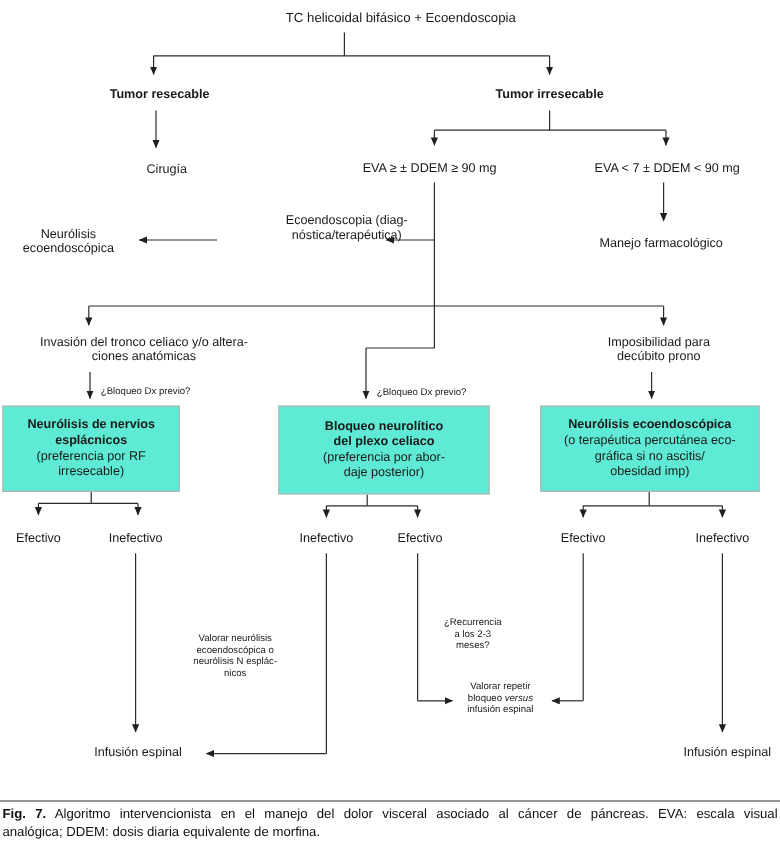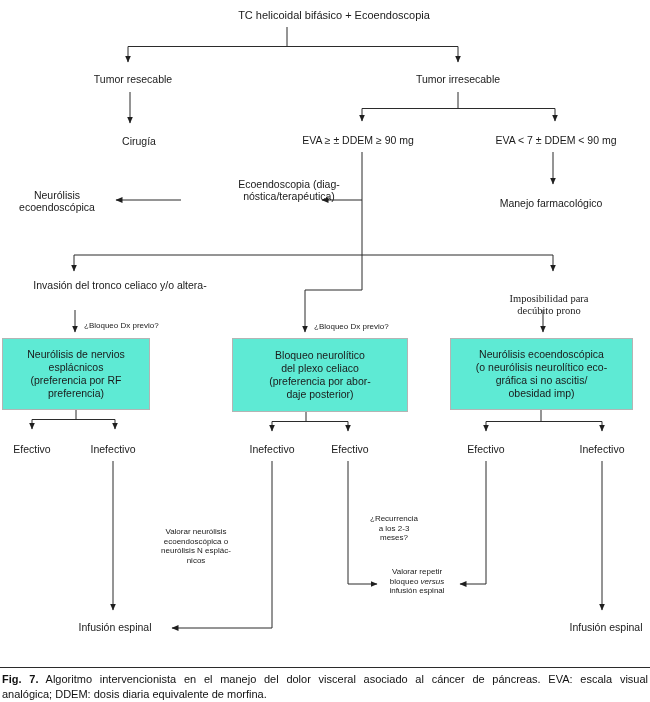--- a/index.html
+++ b/index.html
@@ -8,21 +8,21 @@
     font-family:"Liberation Sans","DejaVu Sans",sans-serif;color:#1a1a1a;
     overflow:hidden;
   }
   svg.edges{position:absolute;left:0;top:0;width:650px;height:702px;}
   svg.edges line, svg.edges polyline{stroke:#2b2b2b;stroke-width:1;fill:none;}
   .node{
     position:absolute;transform:translateX(-50%);text-align:center;
     font-size:10.5px;line-height:12px;white-space:nowrap;
   }
   .node span{display:block;}
-  .bold{font-weight:normal;}
+  .bold{font-weight:bold;}
   .title{font-size:11px;margin-left:47px;}
   .small{font-size:8px;line-height:9.5px;}
   .annot{
     position:absolute;text-align:left;font-size:8px;line-height:9.5px;white-space:nowrap;
   }
   .graybox{
     position:absolute;background:#5eead4;border:1px solid #b4b4b4;box-sizing:border-box;
     display:flex;flex-direction:column;justify-content:center;align-items:center;
     text-align:center;font-size:10.5px;line-height:13px;white-space:nowrap;
   }
@@ -129,48 +129,49 @@
   <div class="node" style="left:245px;top:178px;margin-left:44px;">
     <span>Ecoendoscopia (diag-</span>
     <span>nóstica/terapéutica)</span>
   </div>
   <div class="node" style="left:551px;top:197px;">
     <span>Manejo farmacológico</span>
   </div>
 
   <div class="node" style="left:120px;top:279px;">
     <span>Invasión del tronco celiaco y/o altera-</span>
-  </div>
-  <div class="node" style="left:549px;top:293px;font-family:Liberation Serif, serif;">
+    <span>ciones anatómicas</span>
+  </div>
+  <div class="node" style="left:549px;top:279px;">
     <span>Imposibilidad para</span>
     <span>decúbito prono</span>
   </div>
 
   <div class="annot" style="left:84px;top:321px;">
     <span>¿Bloqueo Dx previo?</span>
   </div>
   <div class="annot" style="left:314px;top:322px;">
     <span>¿Bloqueo Dx previo?</span>
   </div>
 
   <div class="graybox" style="left:2px;top:338px;width:148px;height:72px;">
     <span class="bold">Neurólisis de nervios</span>
     <span class="bold">esplácnicos</span>
     <span>(preferencia por RF</span>
-    <span>preferencia)</span>
+    <span>irresecable)</span>
   </div>
   <div class="graybox" style="left:232px;top:338px;width:176px;height:74px;">
     <span class="bold">Bloqueo neurolítico</span>
     <span class="bold">del plexo celiaco</span>
     <span>(preferencia por abor-</span>
     <span>daje posterior)</span>
   </div>
   <div class="graybox" style="left:450px;top:338px;width:183px;height:72px;">
     <span class="bold">Neurólisis ecoendoscópica</span>
-    <span>(o neurólisis neurolítico eco-</span>
+    <span>(o terapéutica percutánea eco-</span>
     <span>gráfica si no ascitis/</span>
     <span>obesidad imp)</span>
   </div>
 
   <div class="node" style="left:32px;top:443px;">
     <span>Efectivo</span>
   </div>
   <div class="node" style="left:113px;top:443px;">
     <span>Inefectivo</span>
   </div>

